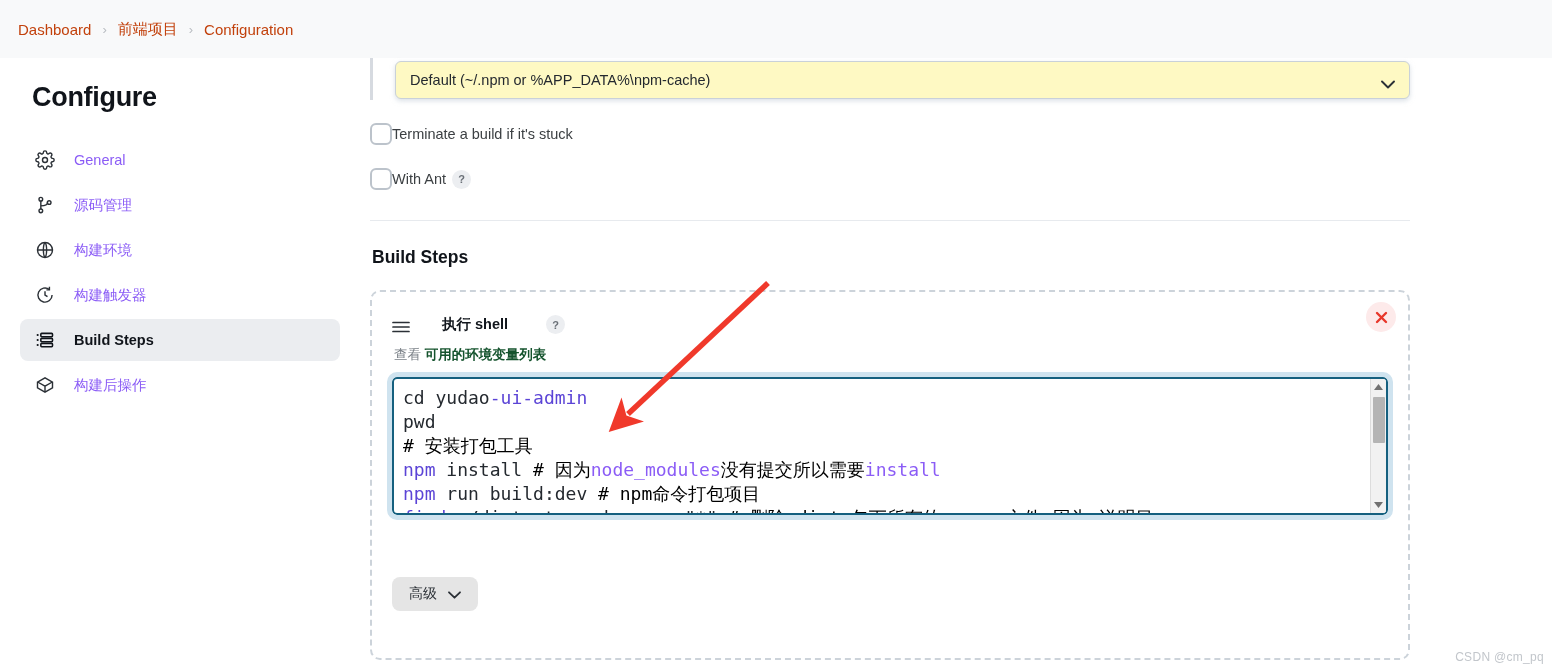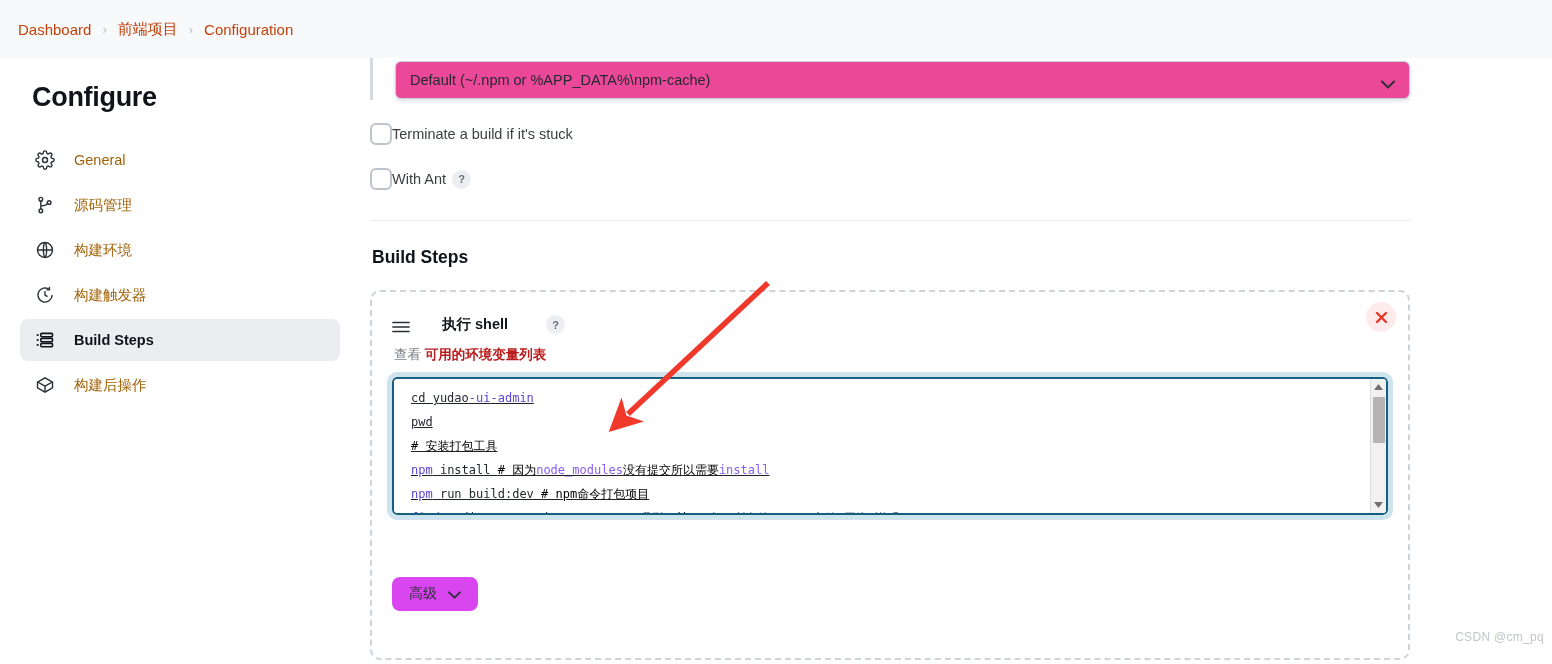--- a/index.html
+++ b/index.html
@@ -26,34 +26,34 @@
 
   
   #sidebar{ width:360px; flex:0 0 360px; padding:12px 20px 0 20px; }
   #configure-title{
     font-size:27px; font-weight:700; letter-spacing:-0.3px;
     color:#10141a; margin:12px 0 26px 12px;
   }
   .side-item{
     display:flex; align-items:center; gap:18px;
     height:42px; padding:0 14px; margin-bottom:3px;
-    border-radius:8px; font-size:14.5px; color:#a16207; cursor:pointer;
+    border-radius:8px; font-size:14.5px; color:#8b5cf6; cursor:pointer;
   }
   .side-item.active{ background:#ebedf0; font-weight:700; color:#10141a; }
   .side-icon{ width:22px; height:22px; display:flex; align-items:center; justify-content:center; flex:0 0 22px; }
   .side-icon svg{ display:block; }
 
   
   #main{ flex:1; padding:0 120px 0 0; position:relative; }
 
   .field-row{ display:flex; align-items:flex-start; padding-left:10px; }
   .field-bar{ width:3px; align-self:stretch; background:#d6dae0; margin-right:22px; height:42px; }
   .select-box{
     flex:1; height:38px; border:1px solid #c9d1d9; border-radius:6px;
-    background:#ec4899; display:flex; align-items:center; justify-content:space-between;
+    background:#fef9c3; display:flex; align-items:center; justify-content:space-between;
     padding:0 14px; font-size:14.5px; color:#24292f;
     box-shadow:0 2px 5px rgba(190,200,212,.55);
     margin-top:3px; margin-right:22px; cursor:pointer;
   }
   .chev{ width:14px; height:9px; }
 
   .check-row{ display:flex; align-items:center; gap:0; margin:23px 0 0 0; padding-left:10px; }
   .checkbox{
     width:22px; height:22px; border:2px solid #bcc3cb; border-radius:6px; background:#fff;
     flex:0 0 22px; cursor:pointer;
@@ -84,35 +84,34 @@
   .step-title{ font-size:14.5px; font-weight:700; color:#11161c; }
   .close-btn{
     position:absolute; top:10px; right:12px;
     width:30px; height:30px; border-radius:50%; background:#fdeaea;
     display:flex; align-items:center; justify-content:center; cursor:pointer;
   }
 
   .cmd-label{ font-size:13.5px; color:#3c4043; margin:19px 0 0 2px; }
   .env-line{ font-size:13.5px; margin:12px 0 0 2px; }
   .env-line .muted{ color:#7a8087; }
-  .env-line .link{ color:#b91c1c; font-weight:700; cursor:pointer; }
+  .env-line .link{ color:#14532d; font-weight:700; cursor:pointer; }
 
   
   #editor-wrap{
     margin-top:13px; position:relative;
     border:2px solid #15607f; border-radius:5px;
     outline:5px solid #cfe3ef; outline-offset:0px;
     background:#fff; height:138px; overflow:hidden;
   }
   #code-area{
     font-family:"DejaVu Sans Mono","Liberation Mono",monospace;
-    font-size:12px; line-height:24px;
-    padding:7px 0 0 17px; height:100%; overflow:hidden;
+    font-size:18px; line-height:24px;
+    padding:7px 0 0 9px; height:100%; overflow:hidden;
     white-space:pre;
-    text-decoration:underline;
   }
   .tok-plain{ color:#24292f; }
   .tok-kw{ color:#5b44d6; }
   .tok-cmt{ color:#000000; }
   .tok-str{ color:#8b5cf6; }
   .code-line{ height:24px; }
   .code-line.clipped{ overflow:hidden; }
 
   #code-scroll{
     position:absolute; top:0; right:0; width:16px; height:100%;
@@ -120,30 +119,30 @@
     display:flex; flex-direction:column; align-items:center;
     cursor:pointer;
   }
   .sb-arrow{ height:16px; display:flex; align-items:center; justify-content:center; width:100%; }
   #sb-thumb{ width:12px; height:46px; background:#b4b4b4; border-radius:1px; margin-top:2px; }
   #sb-spacer{ flex:1; }
 
   
   #adv-btn{
     margin-top:62px; display:inline-flex; align-items:center; gap:11px;
-    height:34px; padding:0 17px; border-radius:8px; background:#d946ef;
+    height:34px; padding:0 17px; border-radius:8px; background:#e5e5e5;
     font-size:14px; color:#2b3036; cursor:pointer;
   }
 
   
   #anno{ position:absolute; left:0; top:0; width:1552px; height:664px; pointer-events:none; }
 
   
   #watermark{
-    position:absolute; right:8px; bottom:20px;
+    position:absolute; right:8px; bottom:0;
     font-size:12px; color:#c2c6cb; letter-spacing:.3px;
   }
 </style>
 </head>
 <body>
 
 <div id="breadcrumb-bar">
   <span class="crumb link">Dashboard</span>
   <span class="crumb-sep">›</span>
   <span class="crumb link">前端项目</span>

